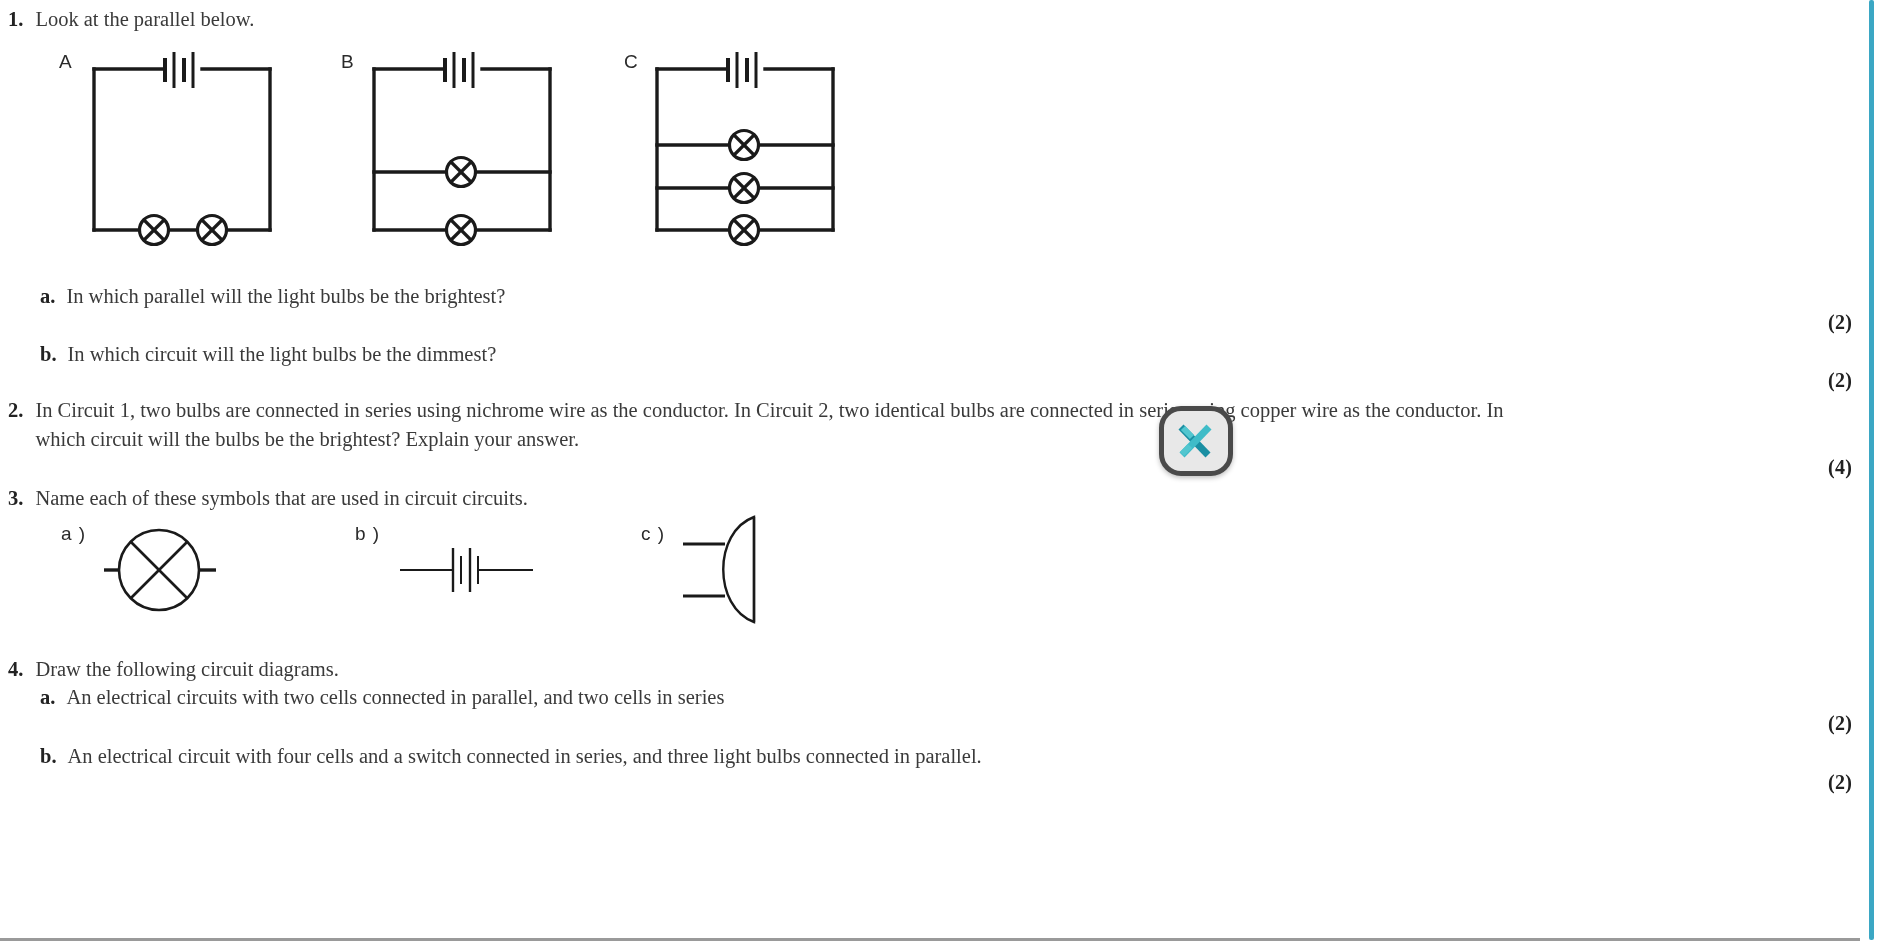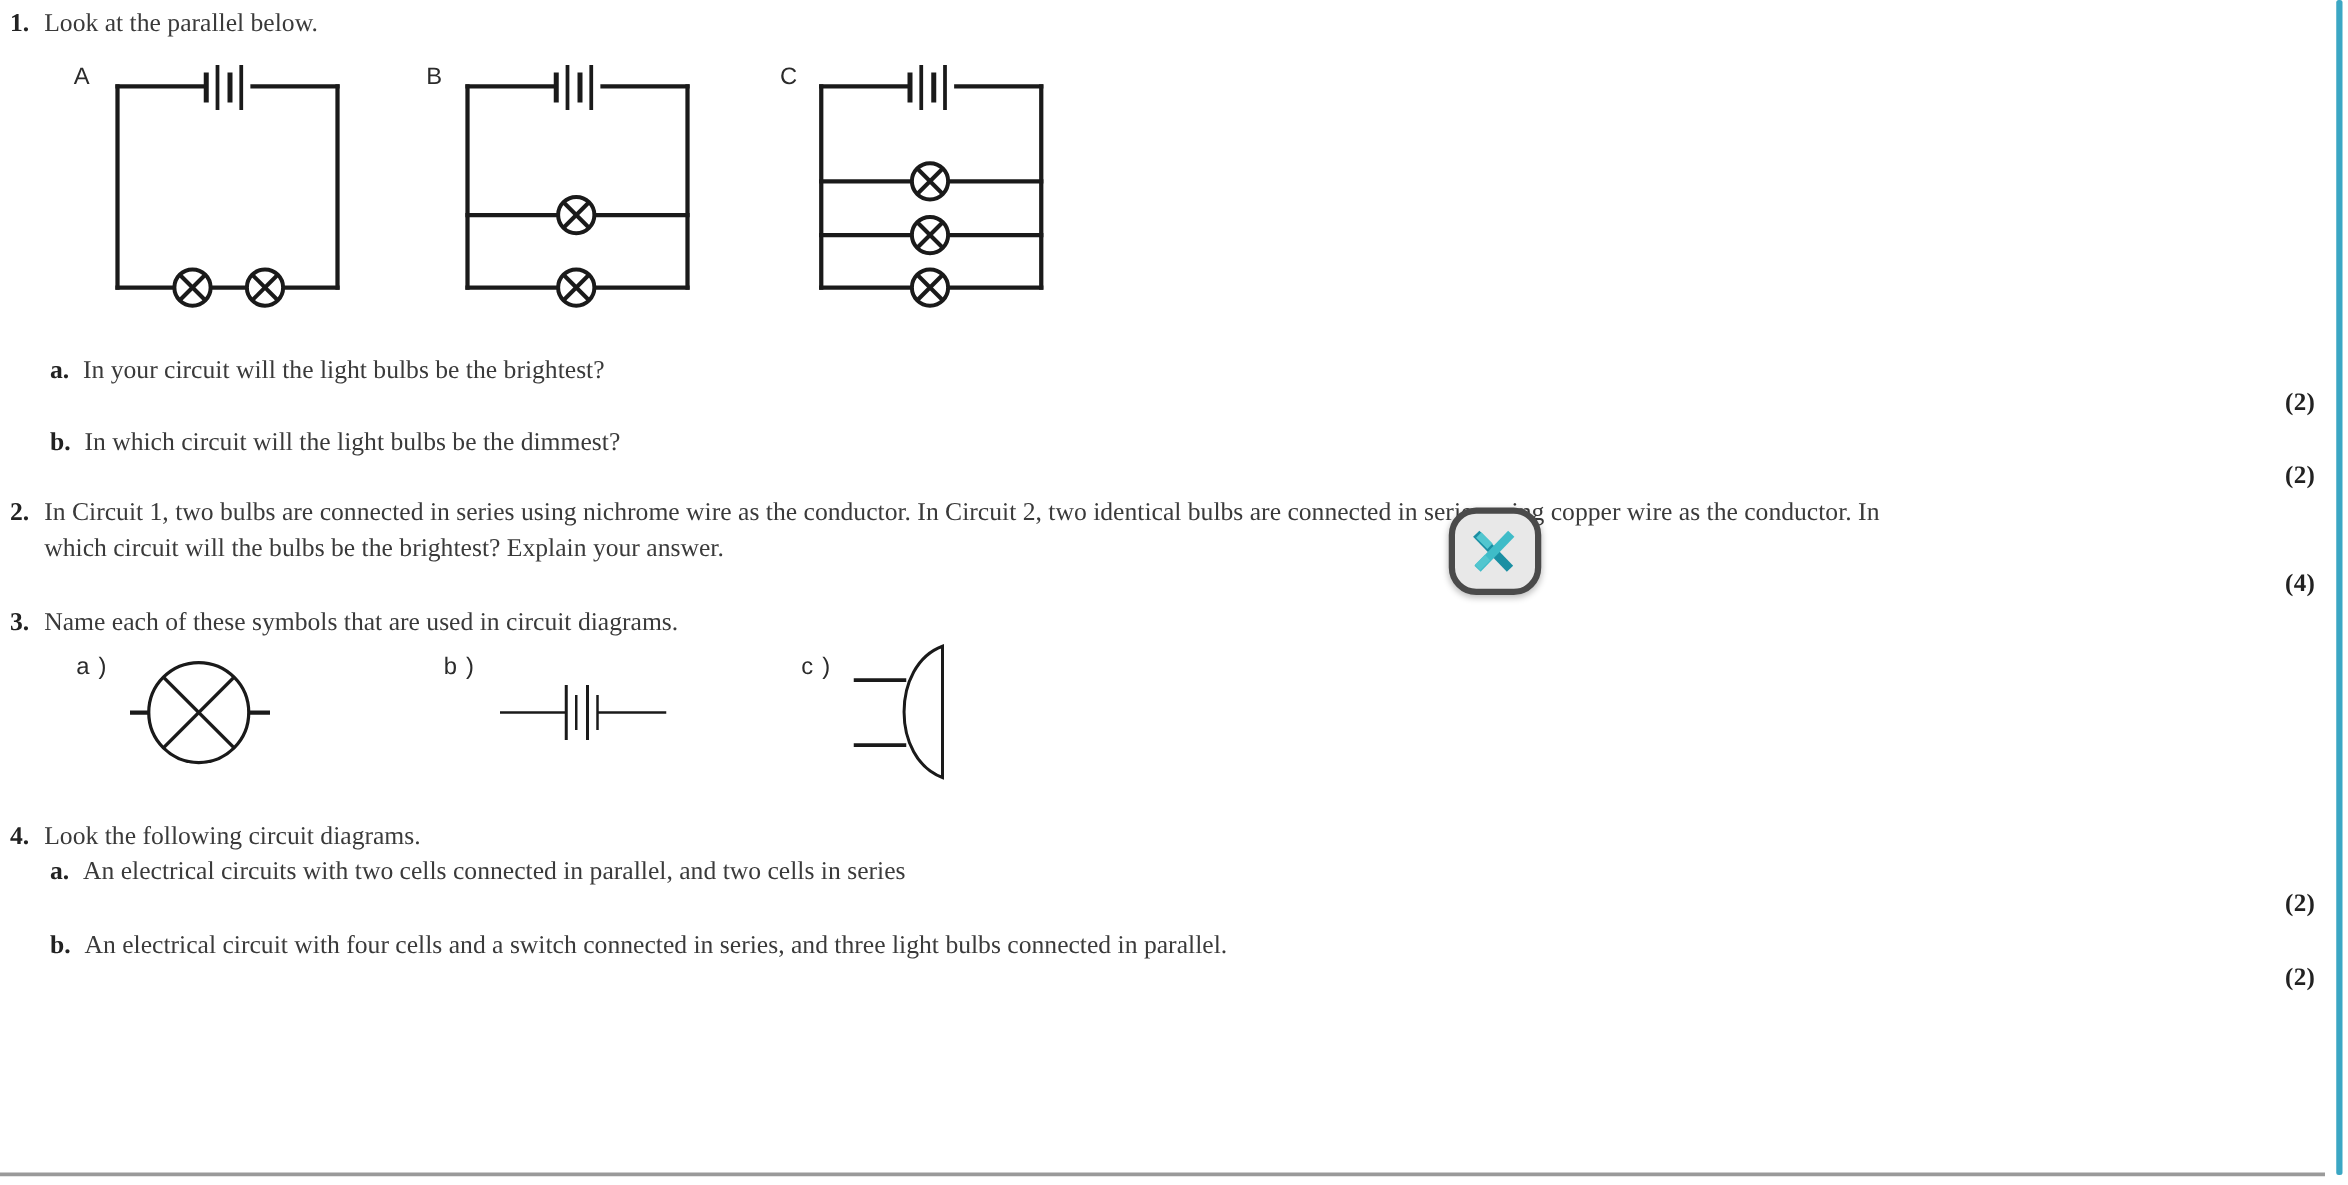--- a/index.html
+++ b/index.html
@@ -228,39 +228,39 @@
       <g>
         <circle cx="101" cy="178" r="14.5" fill="#ffffff" stroke="#1a1a1a" stroke-width="3.2"></circle>
         <line x1="91" y1="168" x2="111" y2="188" stroke="#1a1a1a" stroke-width="3.2"></line>
         <line x1="111" y1="168" x2="91" y2="188" stroke="#1a1a1a" stroke-width="3.2"></line>
       </g>
     </svg>
   </div>
 
   <div class="qrow" style="left:40px; top:282px; width:1000px;">
     <span class="sublabel">a.</span>
-    <span class="qtext">In your circuit will the light bulbs be the brightest?</span>
+    <span class="qtext">In which parallel will the light bulbs be the brightest?</span>
   </div>
   <div class="marks" style="top:311px;">(2)</div>
 
   <div class="qrow" style="left:40px; top:340px; width:1000px;">
     <span class="sublabel">b.</span>
     <span class="qtext">In which circuit will the light bulbs be the dimmest?</span>
   </div>
   <div class="marks" style="top:369px;">(2)</div>
 
   <div class="qrow" style="left:8px; top:396px; width:1540px;">
     <span class="qnum">2.</span>
     <span class="qtext">In Circuit 1, two bulbs are connected in series using nichrome wire as the conductor. In Circuit 2, two identical bulbs are connected in series using copper wire as the conductor. In which circuit will the bulbs be the brightest? Explain your answer.</span>
   </div>
   <div class="marks" style="top:456px;">(4)</div>
 
   <div class="qrow" style="left:8px; top:484px; width:1000px;">
     <span class="qnum">3.</span>
-    <span class="qtext">Name each of these symbols that are used in circuit diagrams.</span>
+    <span class="qtext">Name each of these symbols that are used in circuit circuits.</span>
   </div>
 
   <div class="sym-label" style="left:61px; top:523px;">a )</div>
   <div class="circuit-wrap" style="left:100px; top:515px;">
     <svg width="120" height="110" viewBox="0 0 120 110" xmlns="http://www.w3.org/2000/svg">
       <circle cx="59" cy="55" r="40" fill="#ffffff" stroke="#1a1a1a" stroke-width="2.6"></circle>
       <line x1="31" y1="27" x2="87" y2="83" stroke="#1a1a1a" stroke-width="2.6"></line>
       <line x1="87" y1="27" x2="31" y2="83" stroke="#1a1a1a" stroke-width="2.6"></line>
       <line x1="4" y1="55" x2="19" y2="55" stroke="#1a1a1a" stroke-width="3.4"></line>
       <line x1="99" y1="55" x2="116" y2="55" stroke="#1a1a1a" stroke-width="3.4"></line>
@@ -284,21 +284,21 @@
     <svg width="110" height="115" viewBox="0 0 110 115" xmlns="http://www.w3.org/2000/svg">
       <path d="M76 5 C 35 20, 35 95, 76 110 Z" fill="#ffffff" stroke="#1a1a1a" stroke-width="2.4"></path>
       <line x1="76" y1="5" x2="76" y2="110" stroke="#1a1a1a" stroke-width="2.4"></line>
       <line x1="5" y1="32" x2="47" y2="32" stroke="#1a1a1a" stroke-width="3"></line>
       <line x1="5" y1="84" x2="47" y2="84" stroke="#1a1a1a" stroke-width="3"></line>
     </svg>
   </div>
 
   <div class="qrow" style="left:8px; top:655px; width:1000px;">
     <span class="qnum">4.</span>
-    <span class="qtext">Look the following circuit diagrams.</span>
+    <span class="qtext">Draw the following circuit diagrams.</span>
   </div>
 
   <div class="qrow" style="left:40px; top:683px; width:1100px;">
     <span class="sublabel">a.</span>
     <span class="qtext">An electrical circuits with two cells connected in parallel, and two cells in series</span>
   </div>
   <div class="marks" style="top:712px;">(2)</div>
 
   <div class="qrow" style="left:40px; top:742px; width:1200px;">
     <span class="sublabel">b.</span>

